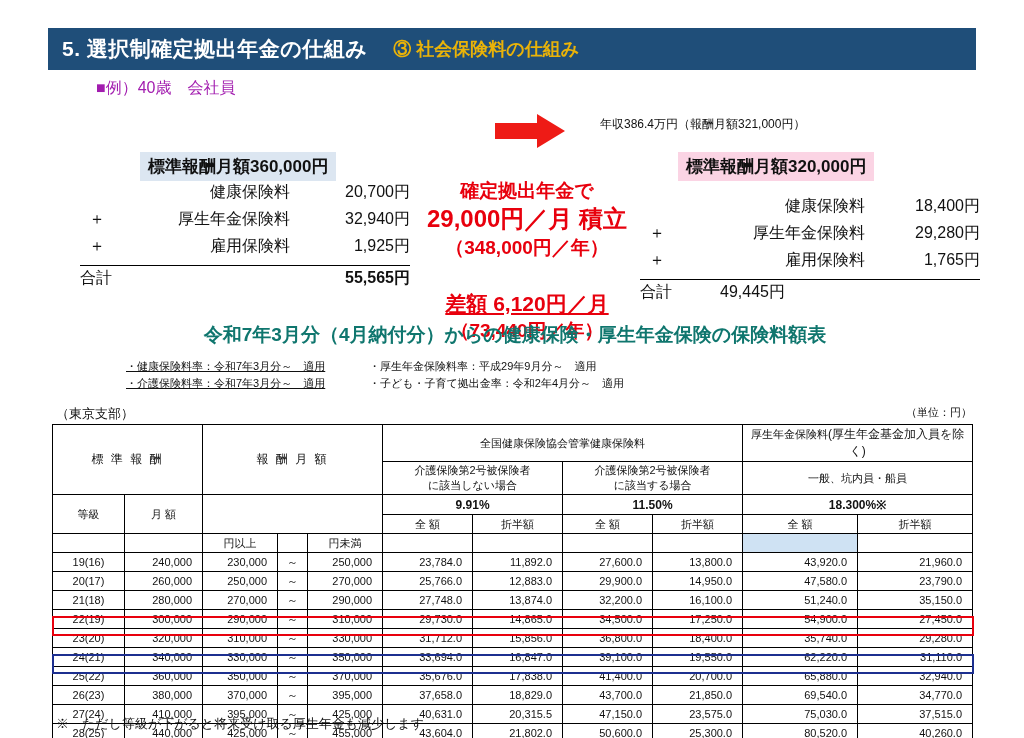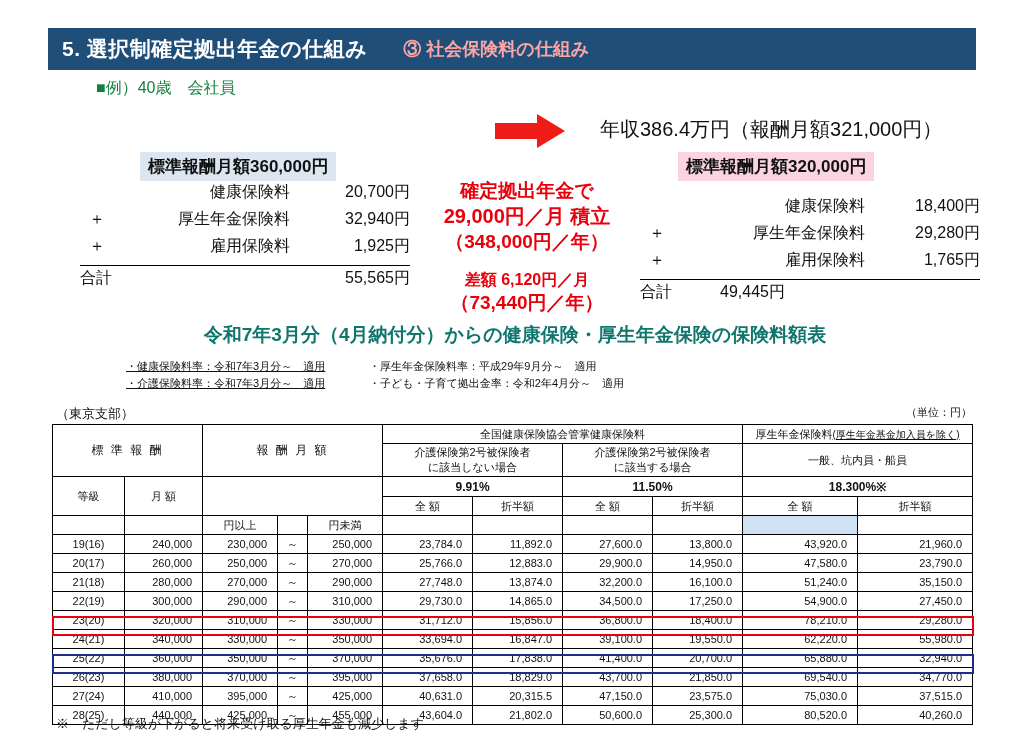--- a/index.html
+++ b/index.html
@@ -34,46 +34,46 @@
     padding-left: 14px;
     box-sizing: border-box;
   }
   .title-bar .t-main {
     color: #ffffff;
     font-size: 21px;
     font-weight: bold;
     letter-spacing: 0.5px;
   }
   .title-bar .t-sub {
-    color: #fca5a5;
+    color: #eab308;
     font-size: 18px;
     font-weight: bold;
-    margin-left: 36px;
+    margin-left: 26px;
   }
 
   
   .example-line {
     position: absolute;
     left: 96px;
     top: 78px;
     font-size: 16px;
-    color: #15803d;
+    color: #a21caf;
   }
 
   .income-left {
     position: absolute;
     left: 80px;
     top: 116px;
     font-size: 16px;
   }
   .income-right {
     position: absolute;
     left: 600px;
     top: 116px;
-    font-size: 20px;
+    font-size: 12px;
     text-align: right;
   }
 
   
   .red-arrow {
     position: absolute;
     left: 495px;
     top: 114px;
     width: 70px;
     height: 34px;
@@ -117,38 +117,39 @@
   .left-rows .rule {
     border-top: 1px solid #000;
     margin: 2px 0 2px 0;
   }
   .left-rows .total-row {
     display: flex;
     align-items: baseline;
     height: 27px;
   }
   .left-rows .total-row .lbl2 { width: 80px; text-align: left; }
-  .left-rows .total-row .amt2 { flex: 1; text-align: right; }
+  .left-rows .total-row .amt2 { flex: 1; text-align: right; font-weight: bold; }
 
   
   .center-red {
     position: absolute;
     left: 412px;
     top: 178px;
     width: 230px;
     text-align: center;
     color: #e8000d;
     font-weight: bold;
     font-size: 19px;
     line-height: 1.32;
   }
-  .center-red .line2 { font-size: 20px; }
+  .center-red .line2 { font-size: 24px; }
   .center-red .diff {
-    margin-top: 14px;
-    font-size: 16px;
+    margin-top: 30px;
+    font-size: 21px;
+    text-decoration: underline;
   }
 
   
   .std-right {
     position: absolute;
     left: 678px;
     top: 152px;
     background: #fbd4e4;
     font-size: 17px;
     font-weight: bold;
@@ -229,21 +230,21 @@
     height: 16px;
   }
   .rate-table th { font-weight: normal; }
   .rate-table .hdr-tall { height: 24px; }
   .rate-table .num { text-align: right; padding-right: 10px; }
   .rate-table .num-c { text-align: center; }
   .rate-table .rate-big { font-size: 12px; font-weight: bold; }
   .rate-table .grade-hdr { font-size: 12px; letter-spacing: 2px; }
   .rate-table .blue-cell { background: #cfe2f3; }
   .rate-table .tilde { text-align: center; }
-  .sub-small { font-size: 10px; text-decoration: underline; }
+  .sub-small { font-size: 12px; }
 
   
   .hl-red {
     position: absolute;
     left: 52px;
     top: 616px;
     width: 922px;
     height: 20px;
     border: 2px solid #e8000d;
     box-sizing: border-box;
@@ -471,35 +472,35 @@
       <tr>
         <td>23(20)</td>
         <td class="num">320,000</td>
         <td class="num">310,000</td>
         <td class="tilde">～</td>
         <td class="num">330,000</td>
         <td class="num">31,712.0</td>
         <td class="num">15,856.0</td>
         <td class="num">36,800.0</td>
         <td class="num">18,400.0</td>
-        <td class="num">78,210.0</td>
+        <td class="num">35,740.0</td>
         <td class="num">29,280.0</td>
       </tr>
       <tr>
         <td>24(21)</td>
         <td class="num">340,000</td>
         <td class="num">330,000</td>
         <td class="tilde">～</td>
         <td class="num">350,000</td>
         <td class="num">33,694.0</td>
         <td class="num">16,847.0</td>
         <td class="num">39,100.0</td>
         <td class="num">19,550.0</td>
         <td class="num">62,220.0</td>
-        <td class="num">55,980.0</td>
+        <td class="num">31,110.0</td>
       </tr>
       <tr>
         <td>25(22)</td>
         <td class="num">360,000</td>
         <td class="num">350,000</td>
         <td class="tilde">～</td>
         <td class="num">370,000</td>
         <td class="num">35,676.0</td>
         <td class="num">17,838.0</td>
         <td class="num">41,400.0</td>

